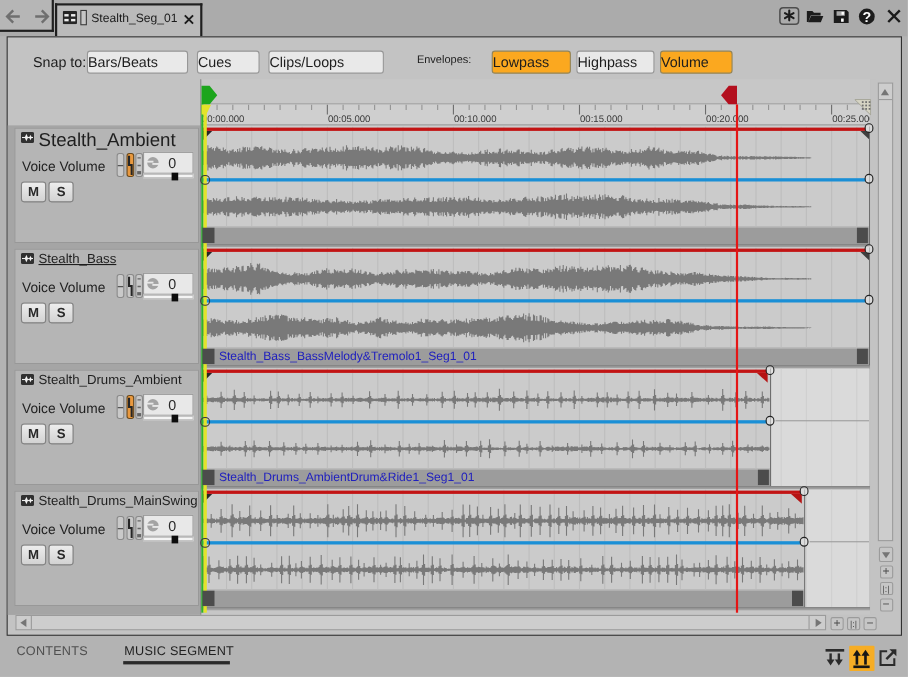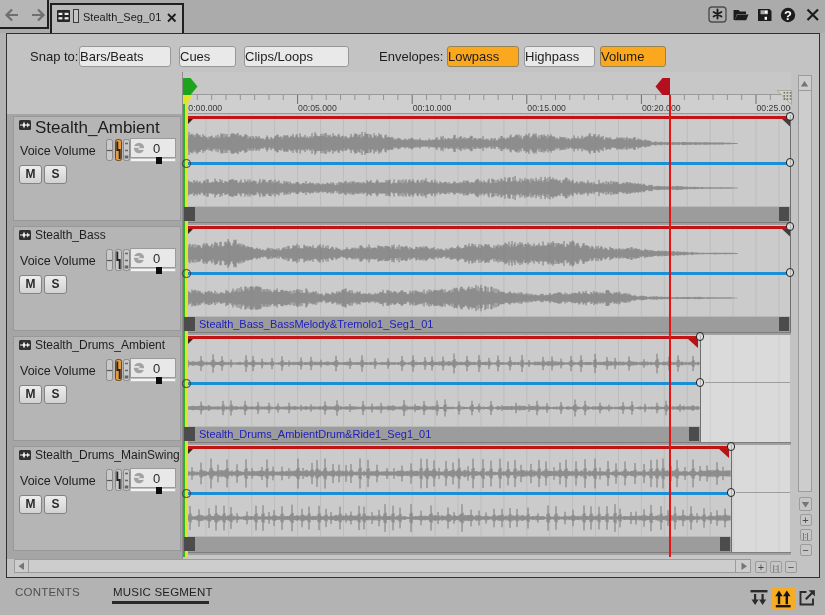--- a/index.html
+++ b/index.html
@@ -56,21 +56,21 @@
         <circle cx="80" cy="9" r="7.2"></circle>
         <text x="80" y="13.8" font-size="13" font-weight="bold" text-anchor="middle" fill="#fff" font-family="Liberation Sans">?</text>
         <path d="M99.5 3.5 110 14M110 3.5 99.5 14" stroke="#1c1c1c" stroke-width="2.2"></path>
       </g>
     </svg>
 <div class="abs" style="left:5.5px;top:33px;width:814.5px;height:545px;background:#c3c3c3;border:1.2px solid #303030;"></div>
 <div class="abs" style="left:30px;top:49px;font-size:13px;color:#1d1d1d;">Snap to:</div>
 <div class="btn" style="left:79px;top:46px;width:92px;">Bars/Beats</div>
 <div class="btn" style="left:179px;top:46px;width:57px;">Cues</div>
 <div class="btn" style="left:244px;top:46px;width:105px;">Clips/Loops</div>
-<div class="abs" style="left:379px;top:49px;font-size:13px;color:#1d1d1d;">Envelopes:</div>
+<div class="abs" style="left:379px;top:49px;font-size:10px;color:#1d1d1d;">Envelopes:</div>
 <div class="btn orange" style="left:447px;top:46px;width:72px;">Lowpass</div>
 <div class="btn" style="left:524px;top:46px;width:71px;">Highpass</div>
 <div class="btn orange" style="left:600px;top:46px;width:66px;">Volume</div>
 <div class="abs" style="left:183px;top:72px;width:608px;height:23px;background:#c7c7c7;border-bottom:1px solid #9a9a9a;"></div>
 <svg class="abs" style="left:777px;top:90px;z-index:7;" width="15" height="15" viewBox="0 0 15 15">
       <path d="M0 0.5H14.5V14.5Z" fill="#d6d4c4" stroke="#a0a093" stroke-width="0.8"></path>
       <rect x="6.5" y="2.0" width="1.6" height="1.6" fill="#6f6f6f"></rect>
       <rect x="9.6" y="2.0" width="1.6" height="1.6" fill="#6f6f6f"></rect>
       <rect x="12.7" y="2.0" width="1.6" height="1.6" fill="#6f6f6f"></rect>
       <rect x="6.5" y="5.1" width="1.6" height="1.6" fill="#6f6f6f"></rect>
@@ -269,21 +269,21 @@
 <div class="abs" style="left:779px;top:317px;width:10px;height:14px;background:#4c4c4c;z-index:6;"></div>
 <div class="abs" style="left:199px;top:318px;font-size:11px;color:#2020be;">Stealth_Bass_BassMelody&amp;Tremolo1_Seg1_01</div>
 <div class="abs" style="left:183px;top:332px;width:608px;height:3px;background:#a0a0a0;border-top:1px solid #7e7e7e;"></div>
 <div class="hdr" style="top:226px;"></div>
 <svg class="abs" style="left:19px;top:230px;" width="12" height="10" viewBox="0 0 12 10">
       <rect width="12" height="10" rx="1.5" fill="#303030"></rect>
       <path d="M1 5h10" stroke="#f0f0f0" stroke-width="1"></path>
       <path d="M3.5 5 5 1.5 6.5 5 5 8.5Z" fill="#f0f0f0"></path>
       <path d="M7.5 5 8.7 2.6 9.9 5 8.7 7.4Z" fill="#f0f0f0"></path>
     </svg>
-<div class="abs" style="left:35px;top:228px;font-size:12px;color:#1e1e1e;">Stealth_Bass</div>
+<div class="abs" style="left:35px;top:228px;font-size:12px;color:#1e1e1e;text-decoration:underline;">Stealth_Bass</div>
 <div class="abs" style="left:20px;top:254px;font-size:12.5px;color:#1e1e1e;">Voice Volume</div>
 <div class="pill" style="left:106px;top:249px;"></div>
 <svg class="abs" style="left:106px;top:249px;" width="7" height="23" viewBox="0 0 7 23">
       <path d="M1 11.5h5" stroke="#555" stroke-width="1.2"></path>
     </svg>
 <div class="pill" style="left:114.5px;top:249px;background:#c9c9c9;border-color:#8a8a8a;"></div>
 <svg class="abs" style="left:114.5px;top:249px;" width="7" height="23" viewBox="0 0 7 23">
       <path d="M2.3 2.5V11H4.7V20" stroke="#262626" stroke-width="1.9" fill="none"></path>
     </svg>
 <div class="pill" style="left:123px;top:249px;"></div>

